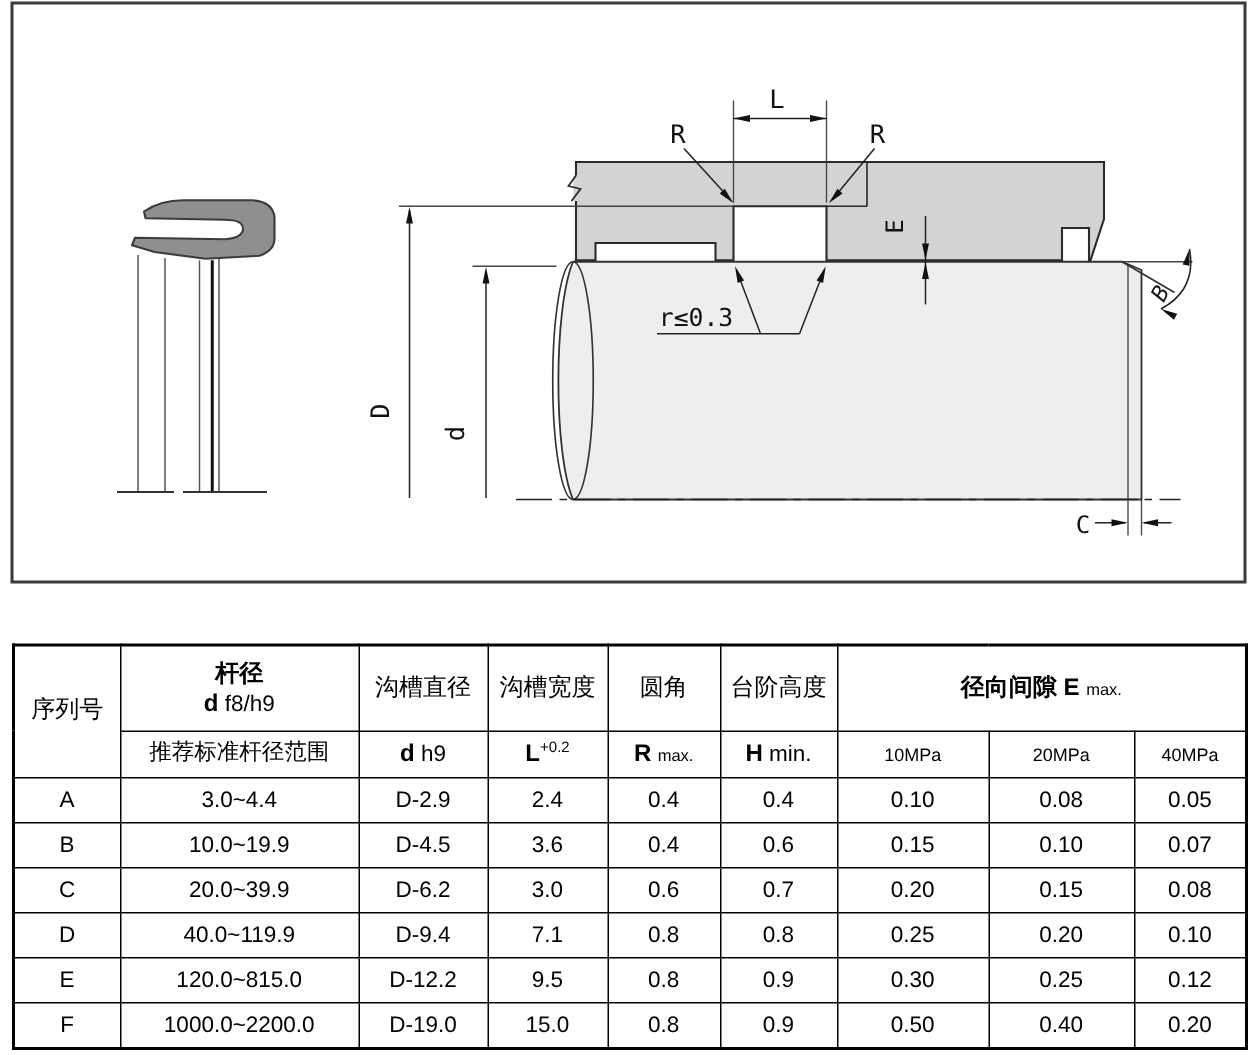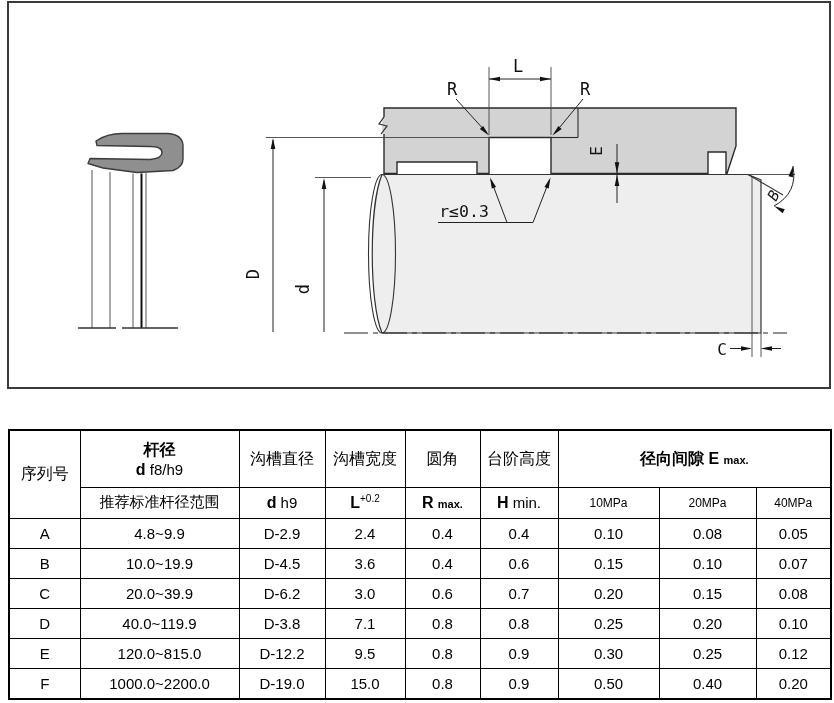--- a/index.html
+++ b/index.html
@@ -11,21 +11,21 @@
       border-collapse:collapse;table-layout:fixed;text-align:center;color:#000;}
   table.spec th,table.spec td{border:1.6px solid #000;padding:0;font-weight:normal;
       vertical-align:middle;overflow:hidden;}
   table.spec{border:2px solid #000;}
   tr.hrow1{height:57px;}
   tr.hrow2{height:31px;}
   tbody tr{height:30.2px;}
   .cjk-b{font-size:16px;font-weight:bold;line-height:1.35;}
   .sym{font-size:15px;}
   .sym b{font-size:16px;}
-  .small-suffix{font-size:11px;font-weight:bold;}
+  .small-suffix{font-size:11px;font-weight:normal;}
   .sup{font-size:10px;font-weight:normal;vertical-align:super;}
   tbody td{font-size:15px;}
   .mpa{font-size:12px;font-weight:bold;}
 </style>
 </head>
 <body>
 
 <svg class="diagram-svg" width="834" height="428" viewBox="0 0 834 428">
   <defs>
     <path id="arr" d="M0,0 L-11,2.3 L-11,-2.3 Z"></path>
@@ -161,21 +161,21 @@
       <th class="sym"><b>R</b> <span class="small-suffix">max.</span></th>
       <th class="sym"><b>H</b><span style="font-size:15px;font-weight:normal"> min.</span></th>
       <th class="mpa">10MPa</th>
       <th class="mpa">20MPa</th>
       <th class="mpa">40MPa</th>
     </tr>
   </thead>
   <tbody>
       <tr>
         <td>A</td>
-        <td>4.8~9.9</td>
+        <td>3.0~4.4</td>
         <td>D-2.9</td>
         <td>2.4</td>
         <td>0.4</td>
         <td>0.4</td>
         <td>0.10</td>
         <td>0.08</td>
         <td>0.05</td>
       </tr>
       <tr>
         <td>B</td>
@@ -195,21 +195,21 @@
         <td>3.0</td>
         <td>0.6</td>
         <td>0.7</td>
         <td>0.20</td>
         <td>0.15</td>
         <td>0.08</td>
       </tr>
       <tr>
         <td>D</td>
         <td>40.0~119.9</td>
-        <td>D-3.8</td>
+        <td>D-9.4</td>
         <td>7.1</td>
         <td>0.8</td>
         <td>0.8</td>
         <td>0.25</td>
         <td>0.20</td>
         <td>0.10</td>
       </tr>
       <tr>
         <td>E</td>
         <td>120.0~815.0</td>

